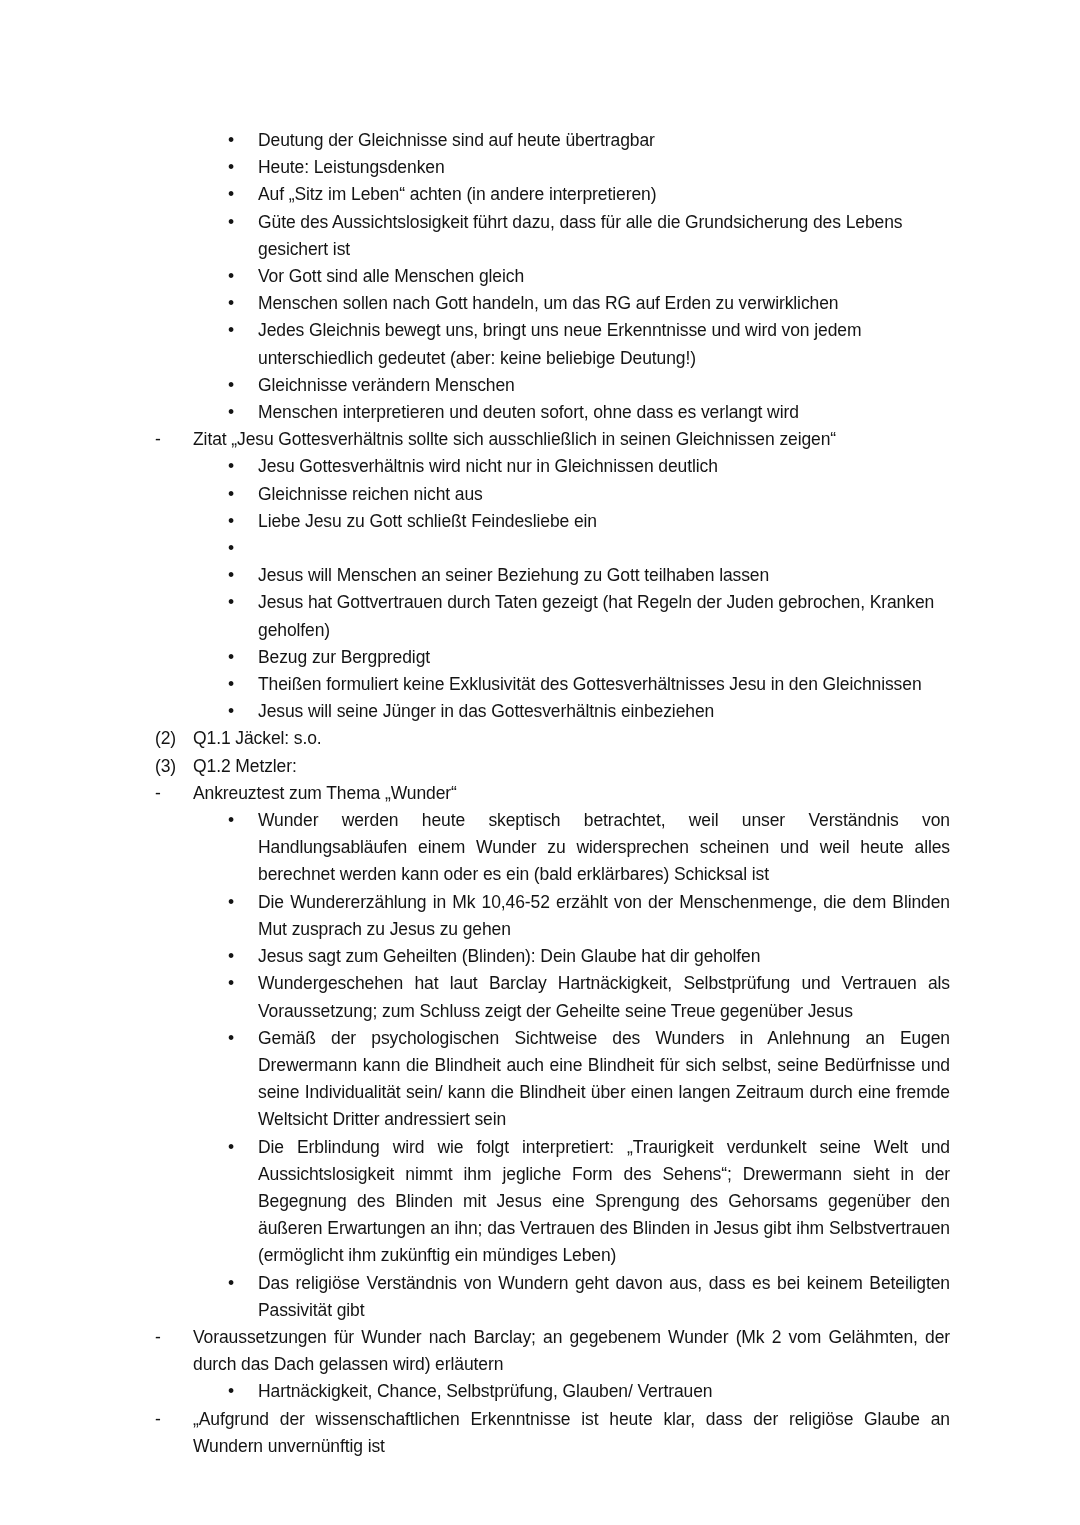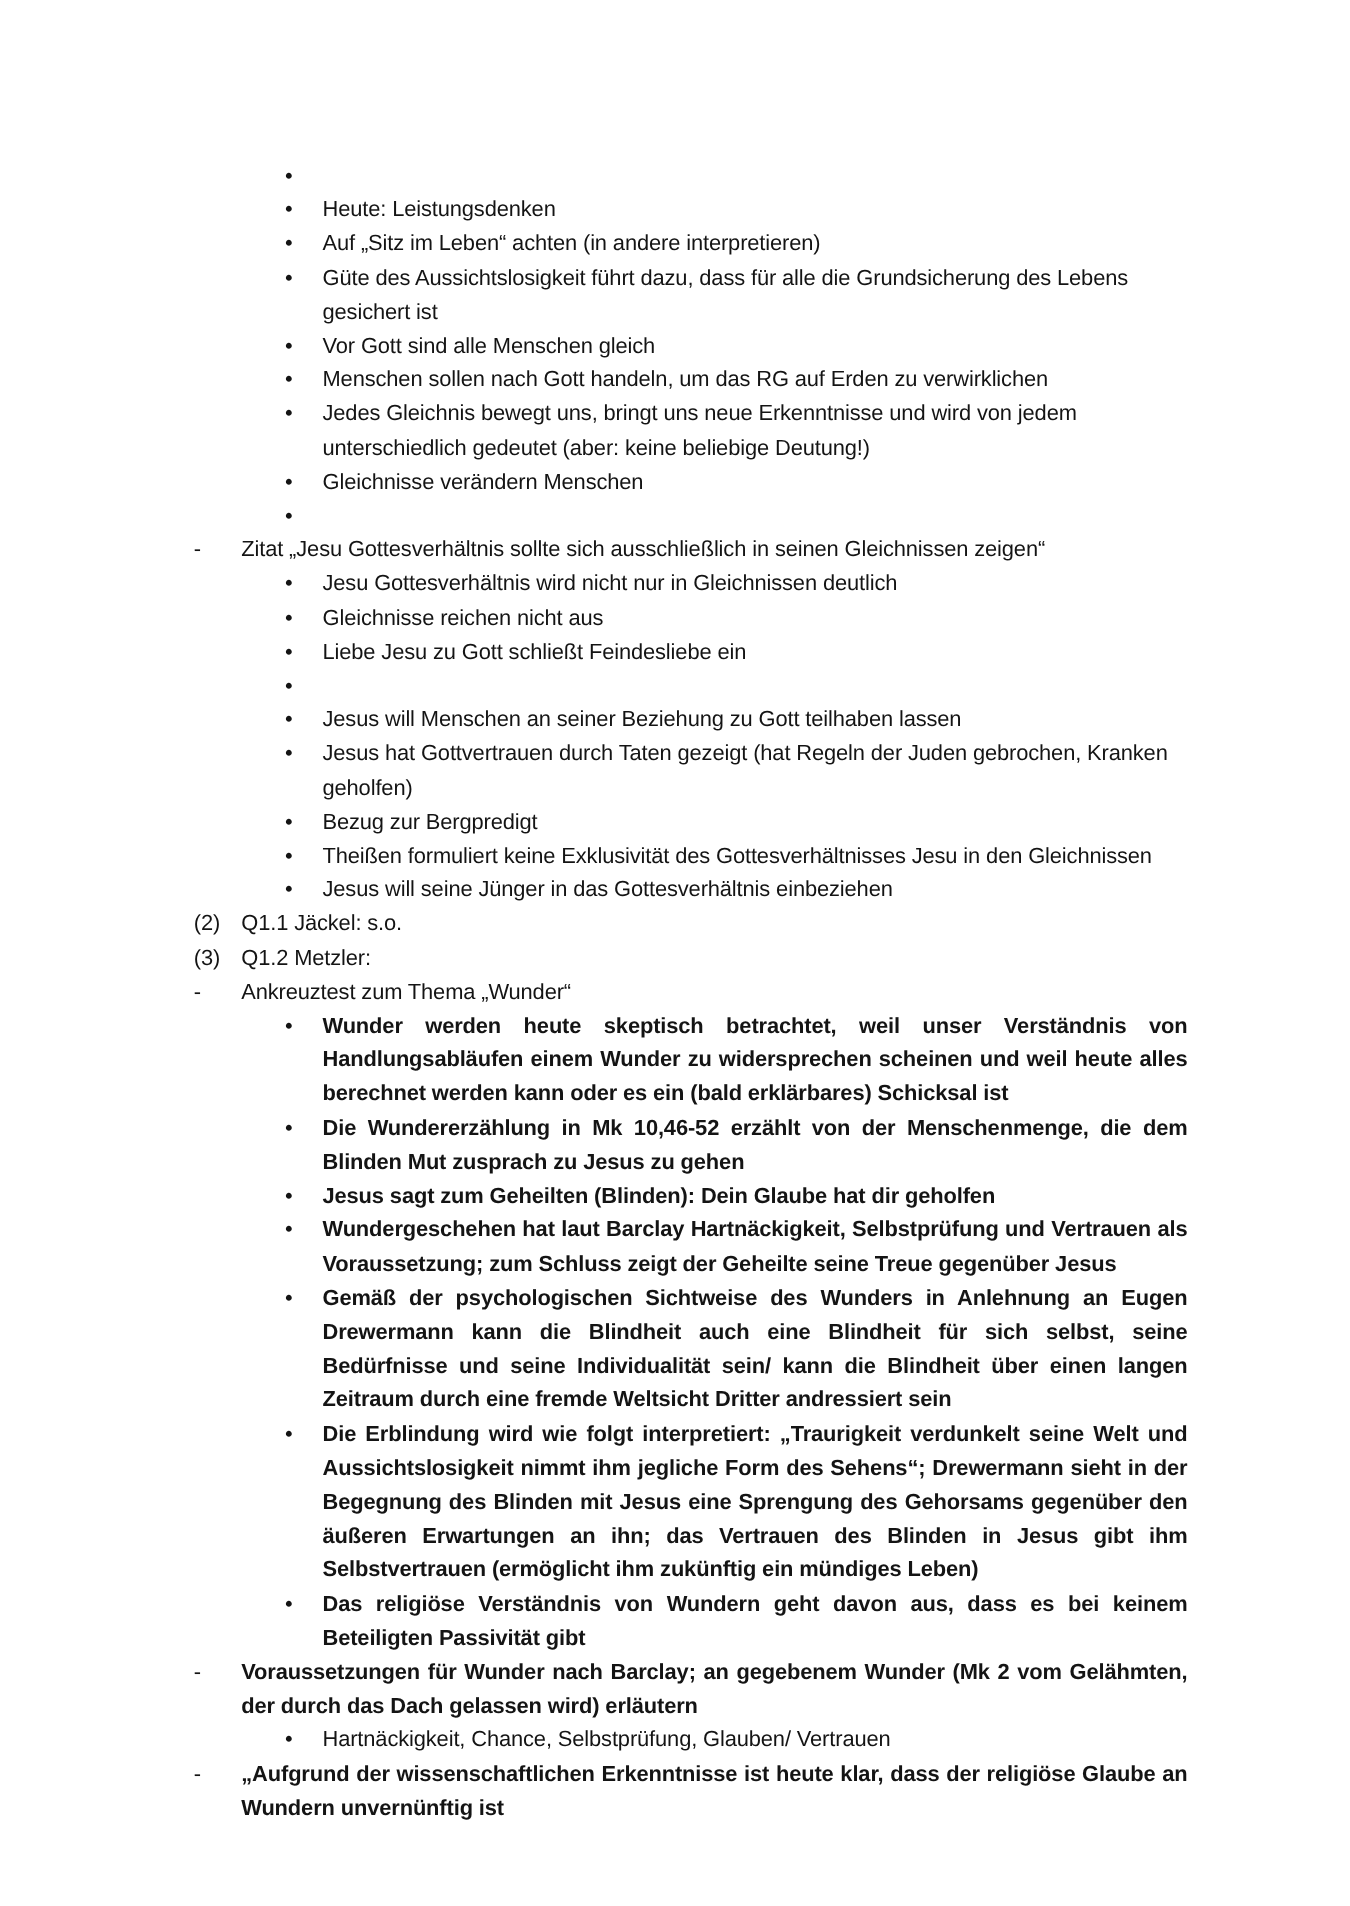--- a/index.html
+++ b/index.html
@@ -29,29 +29,30 @@
     letter-spacing: -0.1px;
   }
   .item .marker {
     flex: 0 0 auto;
     white-space: nowrap;
   }
   .level1 .marker { width: 38px; }
   .level2 { padding-left: 73px; }
   .level2 .marker { width: 30px; }
   .item .text { flex: 1 1 auto; }
-  .justify .text { text-align: justify; font-weight: bold; }
+  .justify .text { text-align: justify; }
 </style>
 </head>
 <body>
 
 <div class="page">
   <div class="doc-list">
       <div class="item level2">
         <span class="marker">•</span>
+        <span class="text">Deutung der Gleichnisse sind auf heute übertragbar</span>
       </div>
       <div class="item level2">
         <span class="marker">•</span>
         <span class="text">Heute: Leistungsdenken</span>
       </div>
       <div class="item level2">
         <span class="marker">•</span>
         <span class="text">Auf „Sitz im Leben“ achten (in andere interpretieren)</span>
       </div>
       <div class="item level2">
@@ -69,20 +70,21 @@
       <div class="item level2">
         <span class="marker">•</span>
         <span class="text">Jedes Gleichnis bewegt uns, bringt uns neue Erkenntnisse und wird von jedem unterschiedlich gedeutet (aber: keine beliebige Deutung!)</span>
       </div>
       <div class="item level2">
         <span class="marker">•</span>
         <span class="text">Gleichnisse verändern Menschen</span>
       </div>
       <div class="item level2">
         <span class="marker">•</span>
+        <span class="text">Menschen interpretieren und deuten sofort, ohne dass es verlangt wird</span>
       </div>
       <div class="item level1">
         <span class="marker">-</span>
         <span class="text">Zitat „Jesu Gottesverhältnis sollte sich ausschließlich in seinen Gleichnissen zeigen“</span>
       </div>
       <div class="item level2">
         <span class="marker">•</span>
         <span class="text">Jesu Gottesverhältnis wird nicht nur in Gleichnissen deutlich</span>
       </div>
       <div class="item level2">

